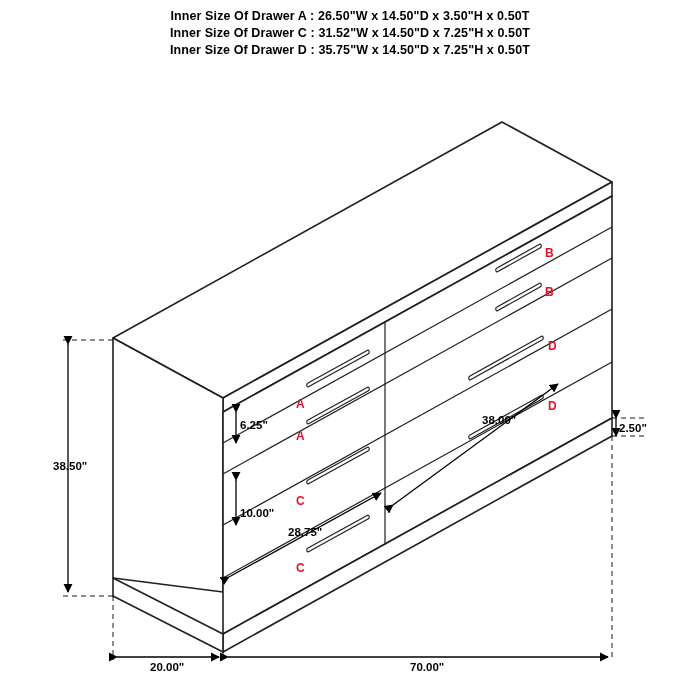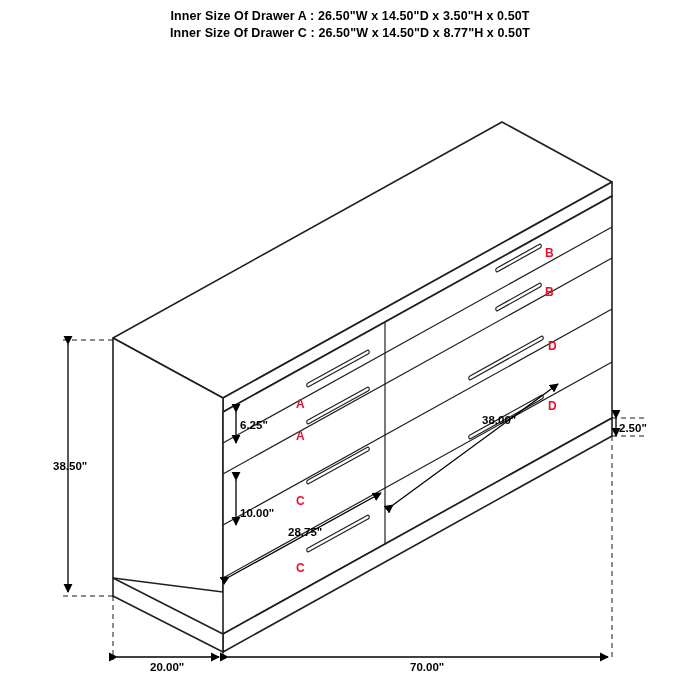--- a/index.html
+++ b/index.html
@@ -54,21 +54,22 @@
     fill: #e8112d;
   }
 </style>
 </head>
 <body>
 
 <div id="stage">
 
   <div class="spec-block">
     <div class="spec-line">Inner Size Of Drawer A : 26.50"W x 14.50"D x 3.50"H x 0.50T</div>
-    <div class="spec-line">Inner Size Of Drawer C : 26.50"W x 14.50"D x 8.77"H x 0.50T</div>
+    <div class="spec-line">Inner Size Of Drawer C : 31.52"W x 14.50"D x 7.25"H x 0.50T</div>
+    <div class="spec-line">Inner Size Of Drawer D : 35.75"W x 14.50"D x 7.25"H x 0.50T</div>
   </div>
 
   <svg class="diagram" viewBox="0 0 700 700">
 
     <g fill="none" stroke="#231f20" stroke-width="1.6" stroke-linejoin="round">
 
       <polygon points="113,338 502,122 612,182 223,398" fill="#ffffff"></polygon>
 
       <polygon points="223,398 612,182 612,196 223,412" fill="#ffffff"></polygon>
 

